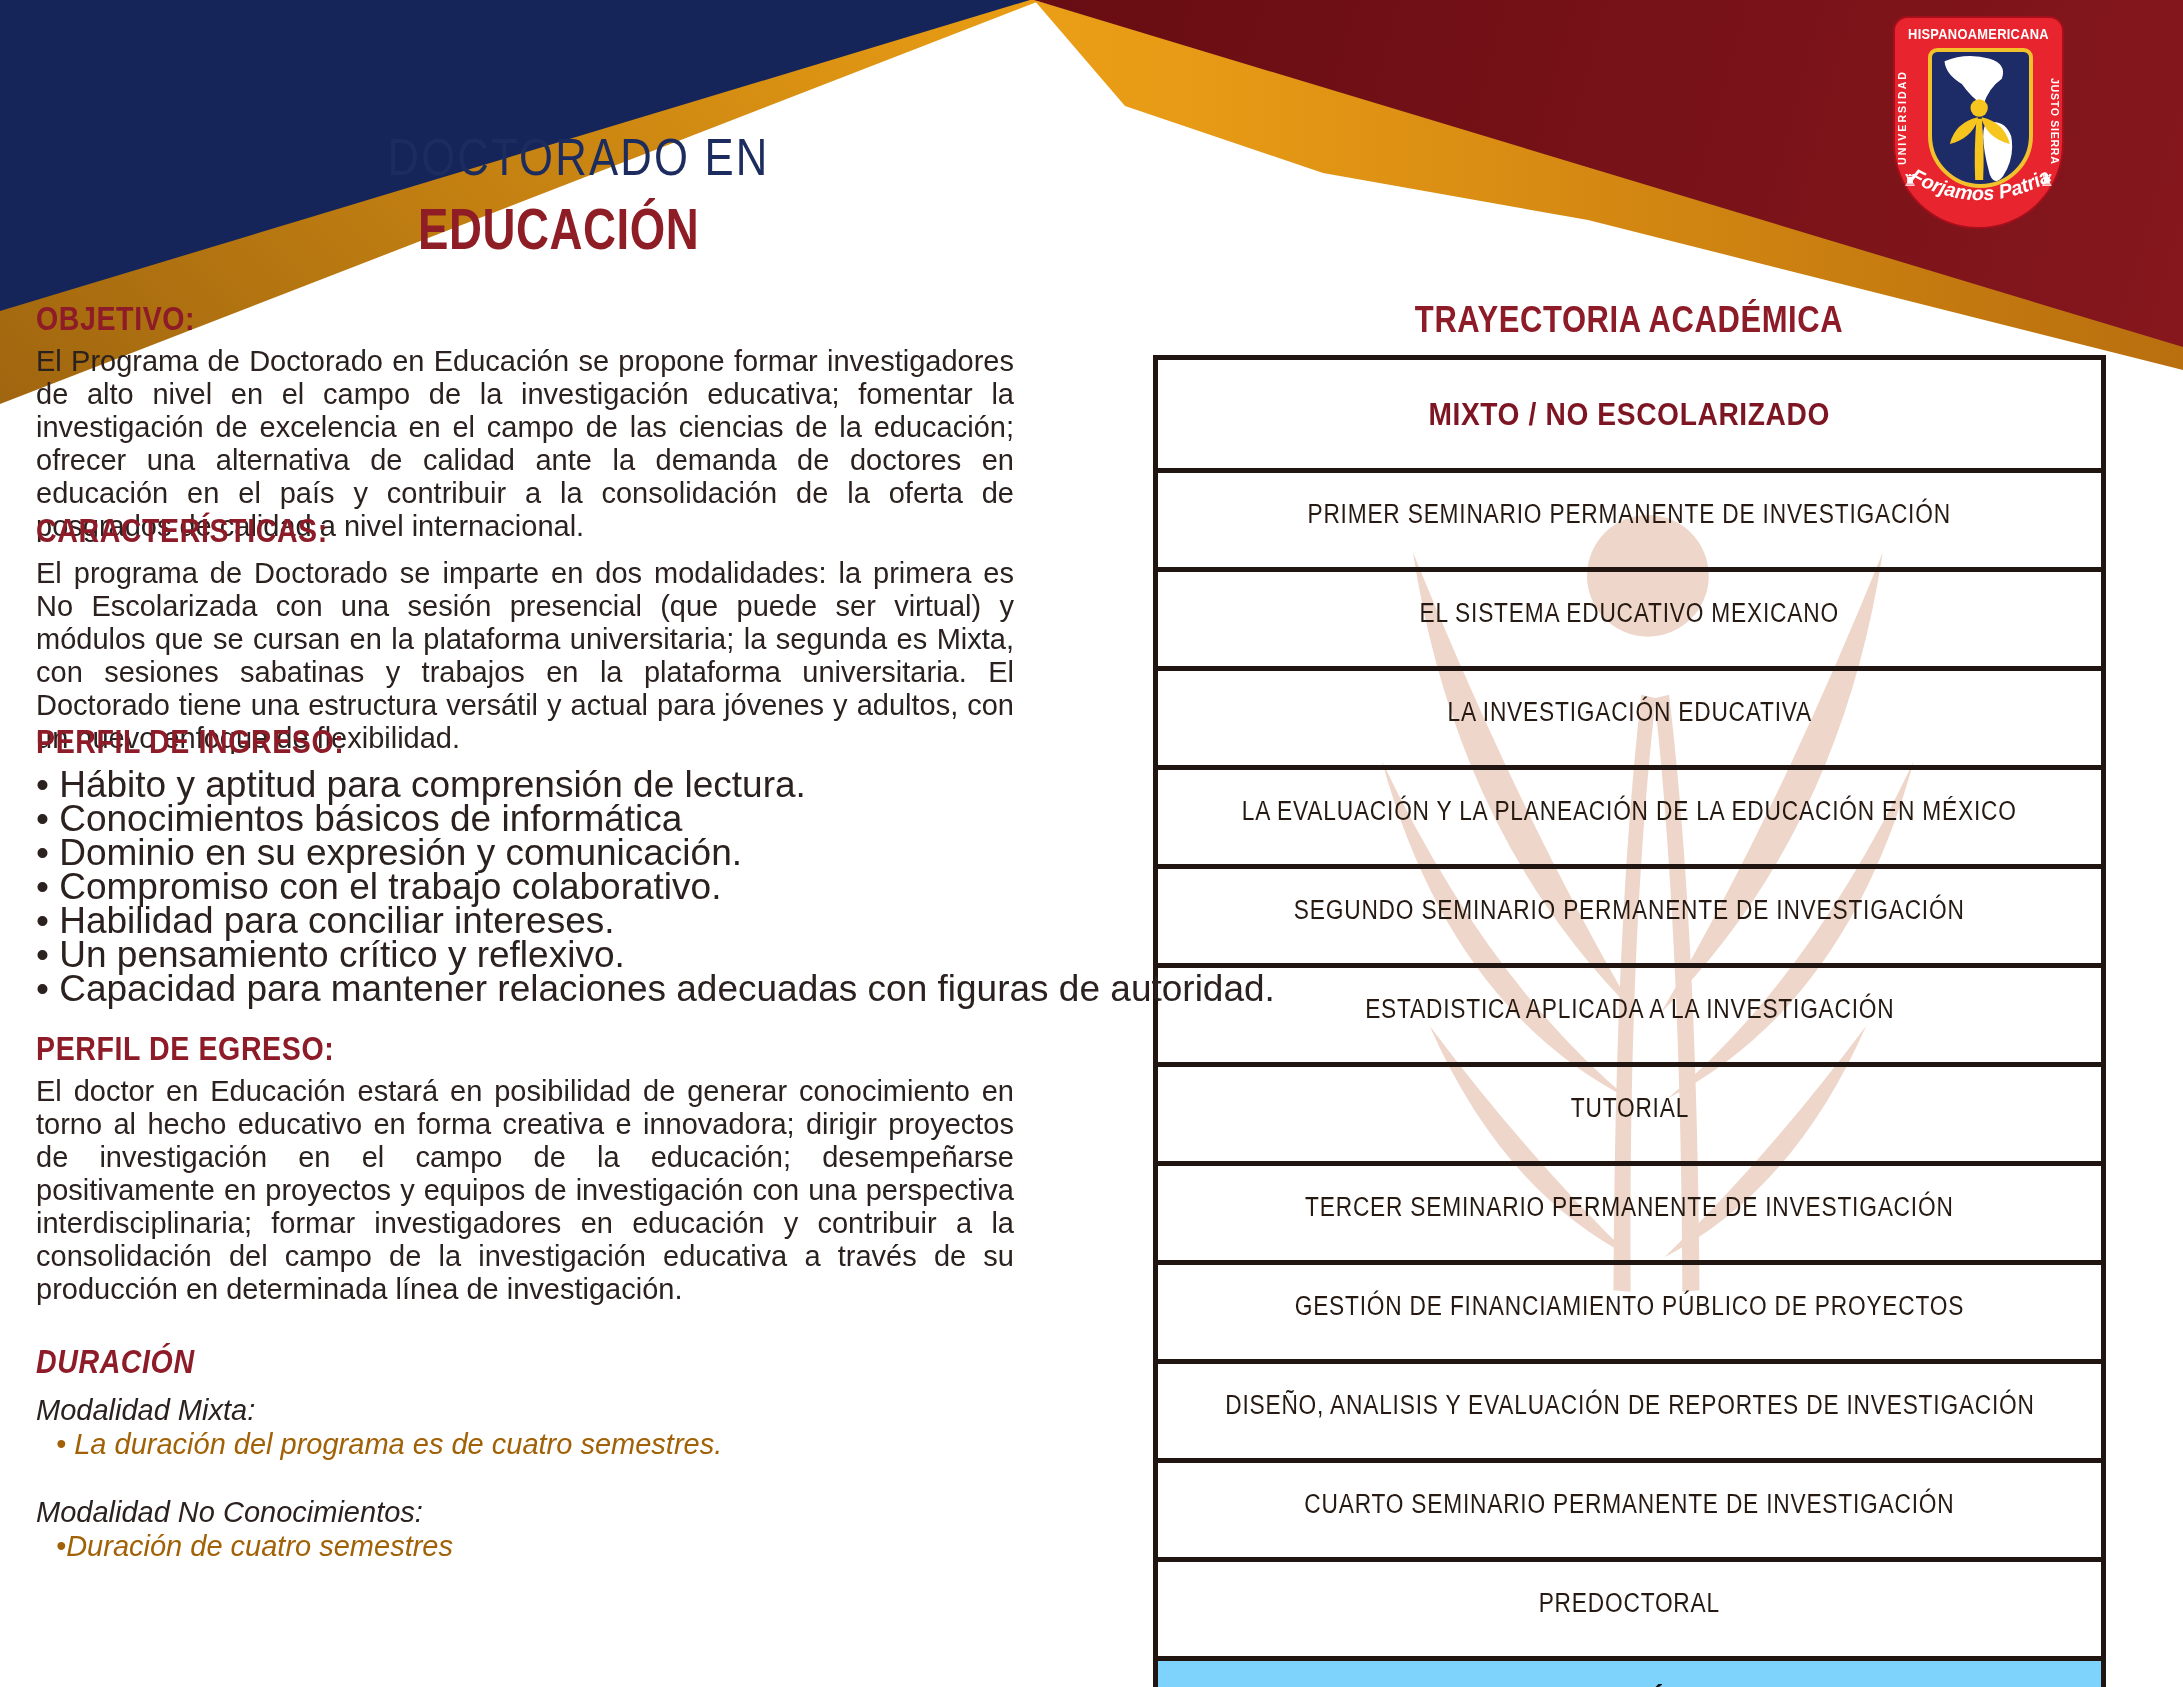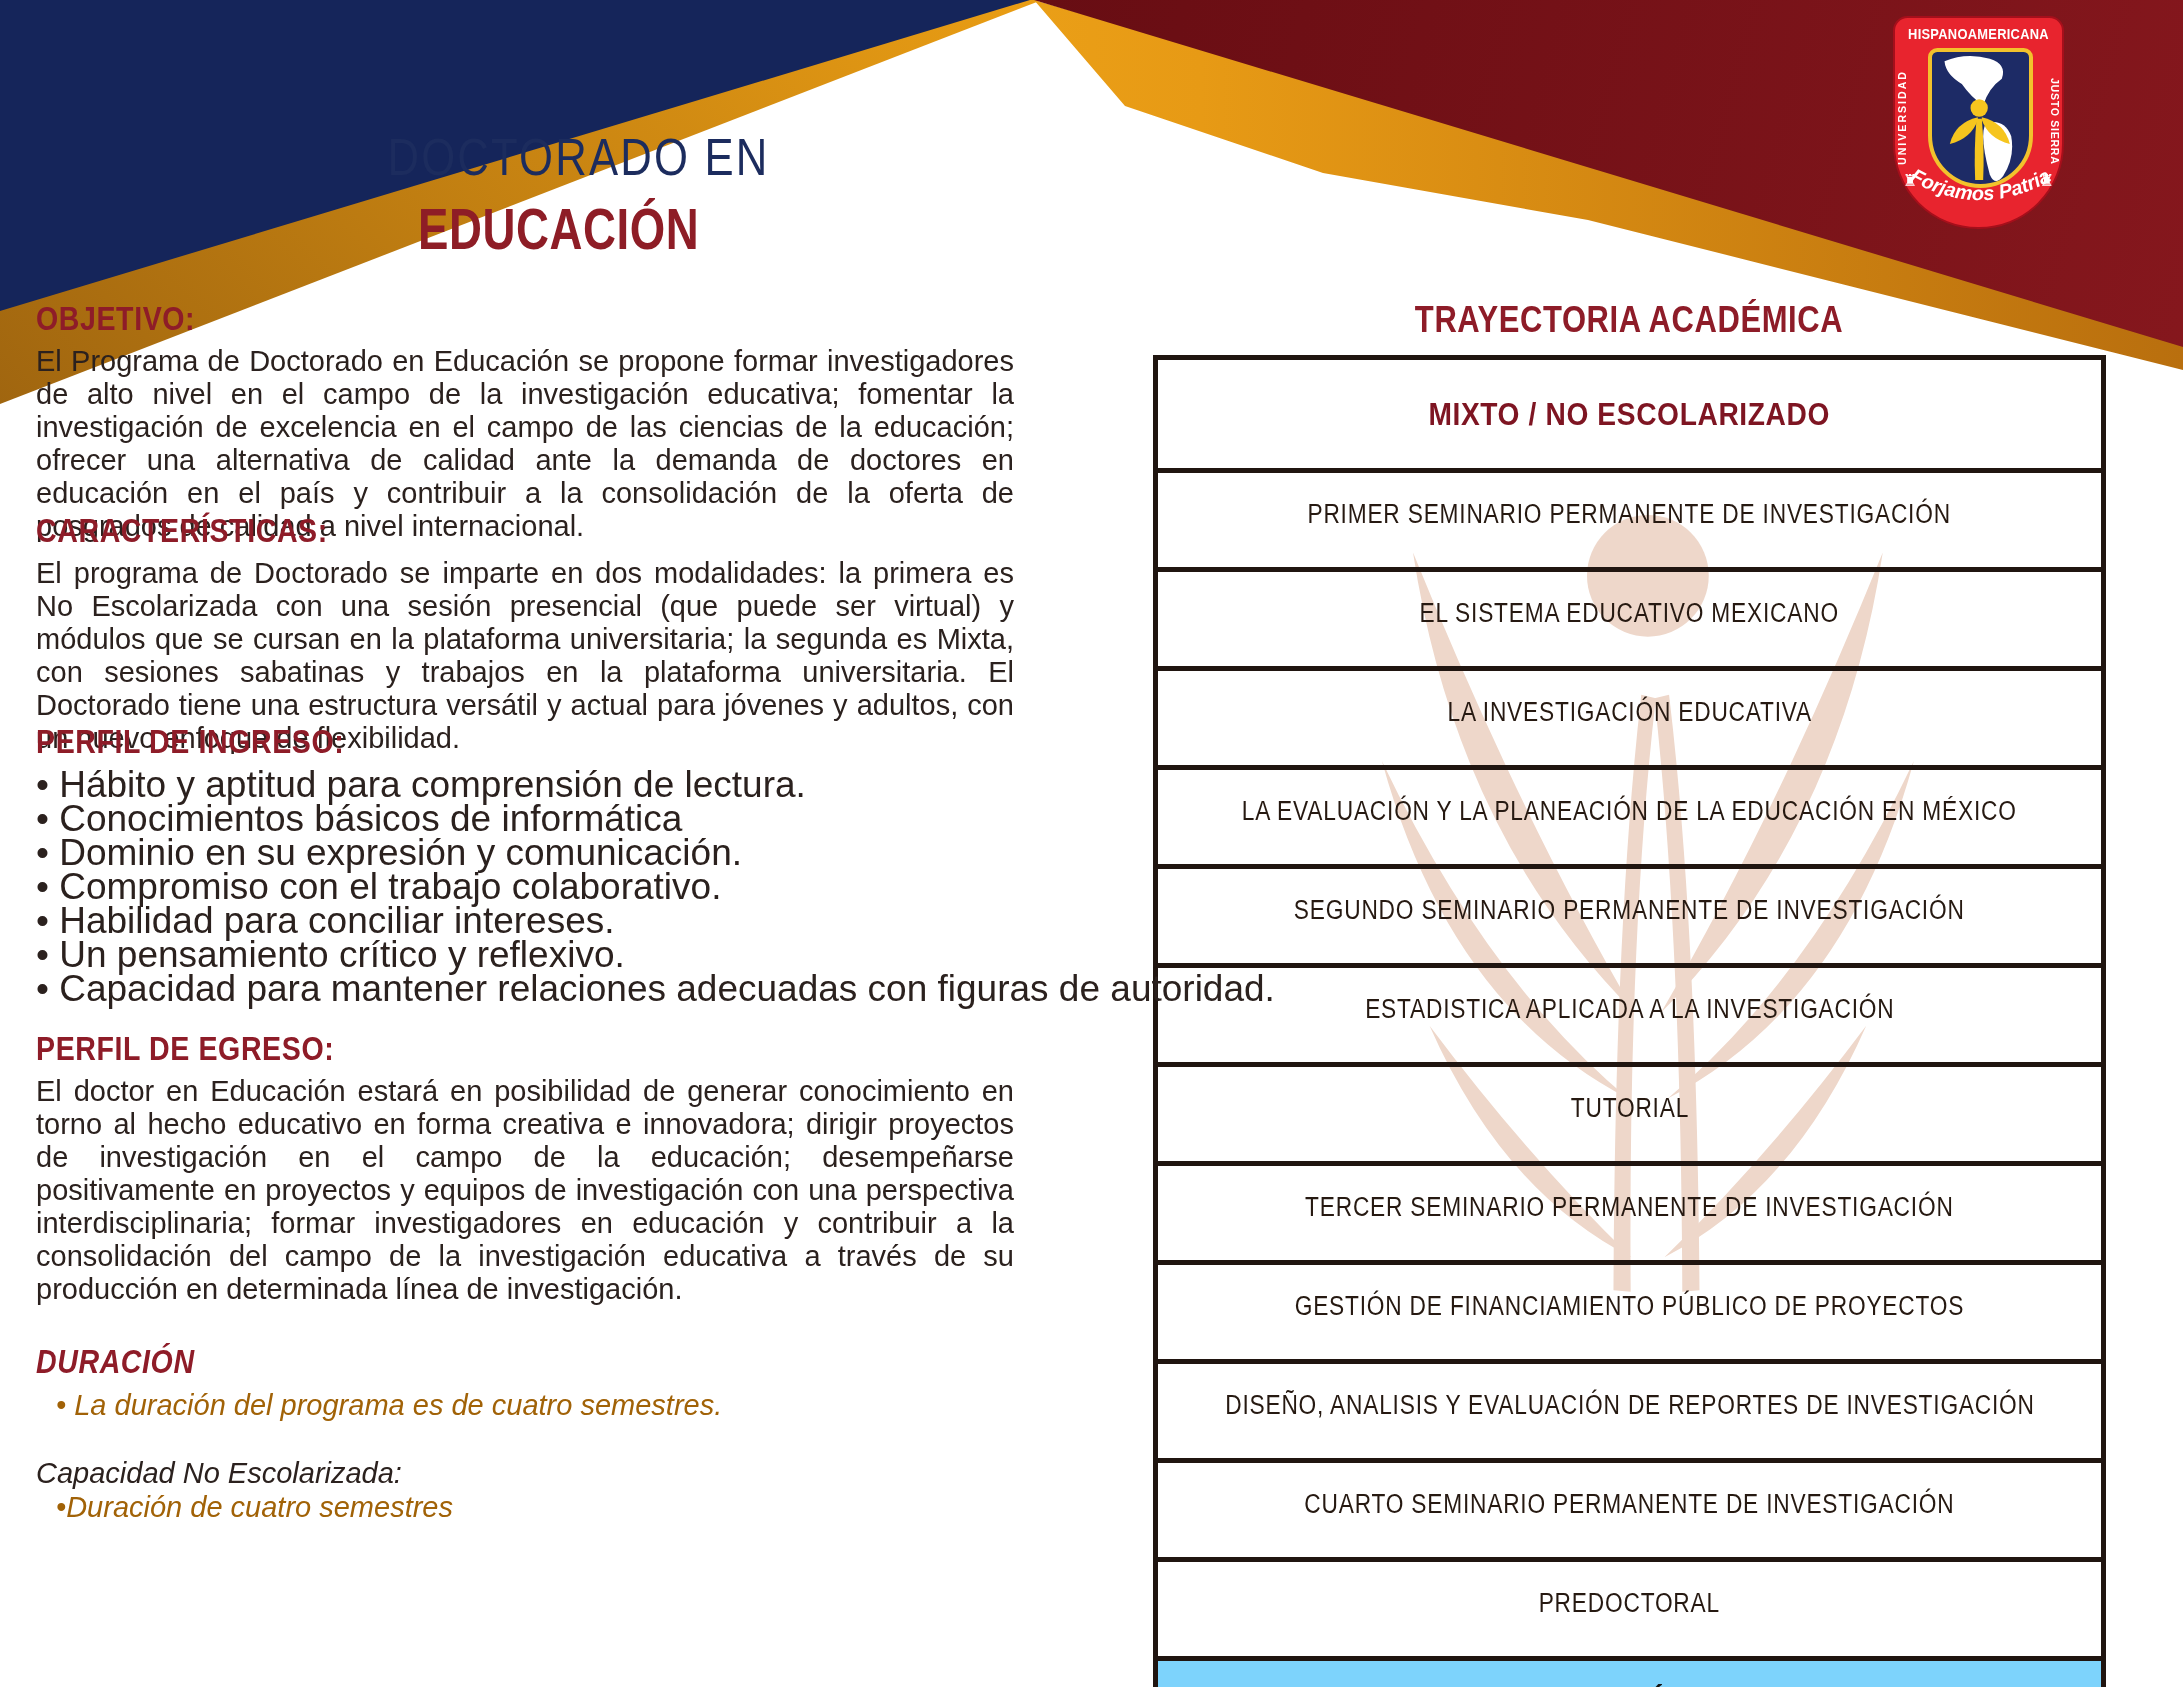--- a/index.html
+++ b/index.html
@@ -134,22 +134,23 @@
       </div>
   </section>
 
   <section class="sec" id="sec-egreso">
     <div class="sh">PERFIL DE EGRESO:</div>
     <p class="sb just">El doctor en Educación estará en posibilidad de generar conocimiento en torno al hecho educativo en forma creativa e innovadora; dirigir proyectos de investigación en el campo de la educación; desempeñarse positivamente en proyectos y equipos de investigación con una perspectiva interdisciplinaria; formar investigadores en educación y contribuir a la consolidación del campo de la investigación educativa a través de su producción en determinada línea de investigación.</p>
   </section>
 
   <section class="sec" id="sec-duracion">
     <div class="sh">DURACIÓN</div>
+    <p class="dur-label">Modalidad Mixta:</p>
     <p class="dur-bullet">• La duración del programa es de cuatro semestres.</p>
-    <p class="dur-label dur-gap">Capacidad No Escolarizada:</p>
+    <p class="dur-label dur-gap">Modalidad No Conocimientos:</p>
     <p class="dur-bullet">•Duración de cuatro semestres</p>
   </section>
 
   <div class="tray-head">
     <span>TRAYECTORIA ACADÉMICA</span>
   </div>
 
   <svg class="watermark" viewBox="0 0 920 1250">
     <circle cx="450" cy="110" r="92"></circle>
     <path d="M 95 75 Q 160 500 430 770 Q 255 470 95 75 Z"></path>

